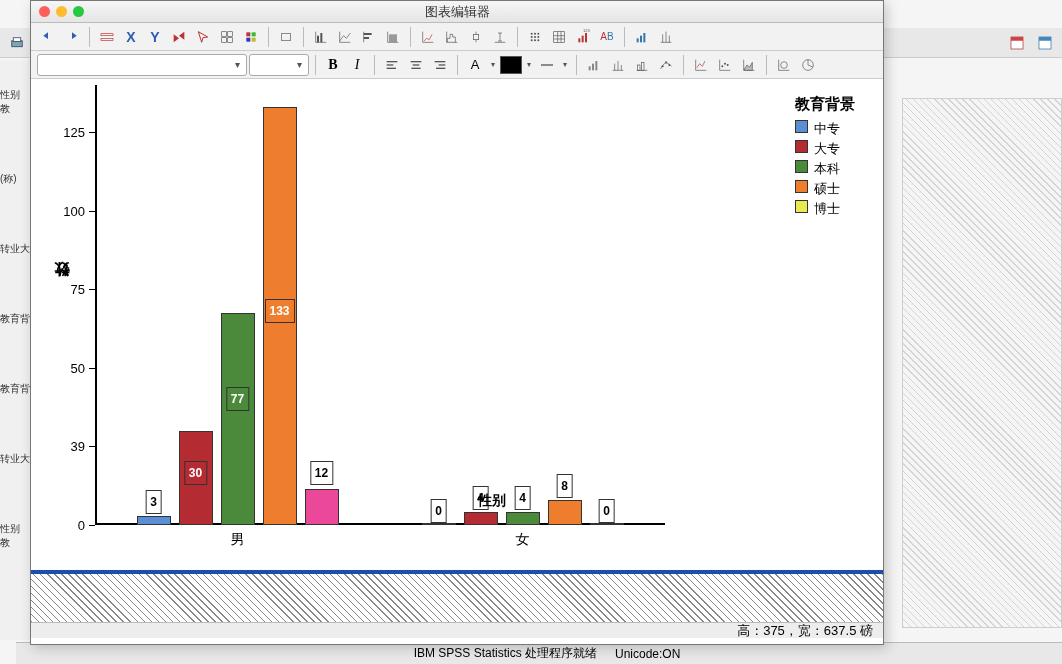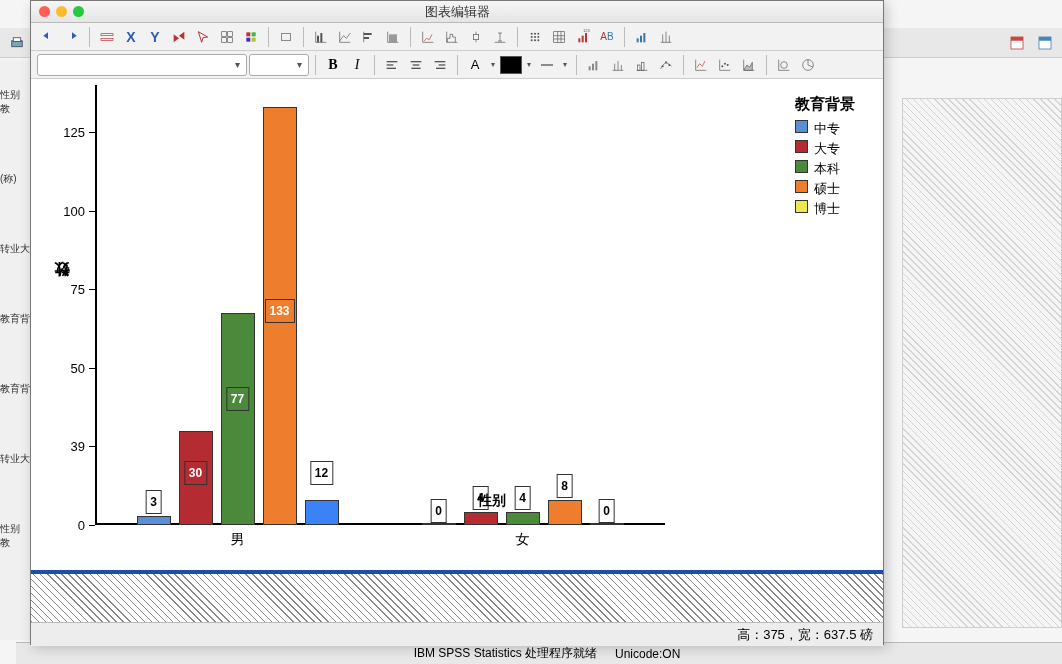--- a/index.html
+++ b/index.html
@@ -50,21 +50,21 @@
 .bar-label.inside { bottom: 8px; color: #fff; border: none; background: transparent; }
 .bar-label.z { bottom: -2px; }
 
 .legend { position: absolute; top: 16px; right: 28px; font-size: 13px; }
 .legend-title { font-weight: bold; font-size: 15px; margin-bottom: 6px; }
 .legend-row { display: flex; gap: 6px; margin-bottom: 2px; }
 .sw { width: 13px; height: 13px; border: 1.5px solid #333; }
 
 .blue-line { position: absolute; left: 0; width: 100%; height: 4px; background: #1a4fb0; }
 .hatch2 { position: absolute; left: 0; width: 100%; background-image: repeating-linear-gradient(45deg,#888 0,#888 1px,transparent 1px,transparent 5px); }
-.dim-bar { height: 24px; background: #ededed; border-top: 1px solid #bbb; display: flex; justify-content: flex-end; align-items: center; padding: 0 10px; font-size: 13px; }
+.dim-bar { height: 16px; background: #ededed; border-top: 1px solid #bbb; display: flex; justify-content: flex-end; align-items: center; padding: 0 10px; font-size: 13px; }
 
 </style>
 </head>
 <body>
 
 <div class="bgapp">
   <div class="bg-toolbar">
     <div class="bg-icon">
         <svg viewBox="0 0 24 24">
           <rect x="5" y="9" width="14" height="8" fill="#7aa" stroke="#336"></rect>
@@ -428,21 +428,21 @@
         </div>
         <div class="bar" style="left: 83.5px; width: 34px; height: 94.2857px; background: rgb(180, 43, 50);">
           <div class="bar-label inside" style="bottom: 39.1429px; color: rgb(255, 255, 255); border: 1px solid rgb(51, 51, 51); background: transparent;">30</div>
         </div>
         <div class="bar" style="left: 125.5px; width: 34px; height: 212px; background: rgb(75, 138, 59);">
           <div class="bar-label inside" style="bottom: 113px; color: rgb(255, 255, 255); border: 1px solid rgb(51, 51, 51); background: transparent;">77</div>
         </div>
         <div class="bar" style="left: 167.5px; width: 34px; height: 418px; background: rgb(238, 126, 46);">
           <div class="bar-label inside" style="bottom: 201px; color: rgb(255, 255, 255); border: 1px solid rgb(51, 51, 51); background: transparent;">133</div>
         </div>
-        <div class="bar" style="left: 209.5px; width: 34px; height: 25px; background: #3b82f6;">
+        <div class="bar" style="left: 209.5px; width: 34px; height: 36px; background: #ec4899;">
           <div class="bar-label" style="bottom: 38.7143px;">12</div>
         </div>
         <div class="cat-label" style="left: 142.5px;">男</div>
         <div class="bar" style="left: 326.5px; width: 34px; height: 0px; background: rgb(90, 143, 214);">
           <div class="bar-label z" style="bottom: 1px;">0</div>
         </div>
         <div class="bar" style="left: 368.5px; width: 34px; height: 12.5714px; background: rgb(180, 43, 50);">
           <div class="bar-label" style="bottom: 13.5714px;">4</div>
         </div>
         <div class="bar" style="left: 410.5px; width: 34px; height: 12.5714px; background: rgb(75, 138, 59);">

